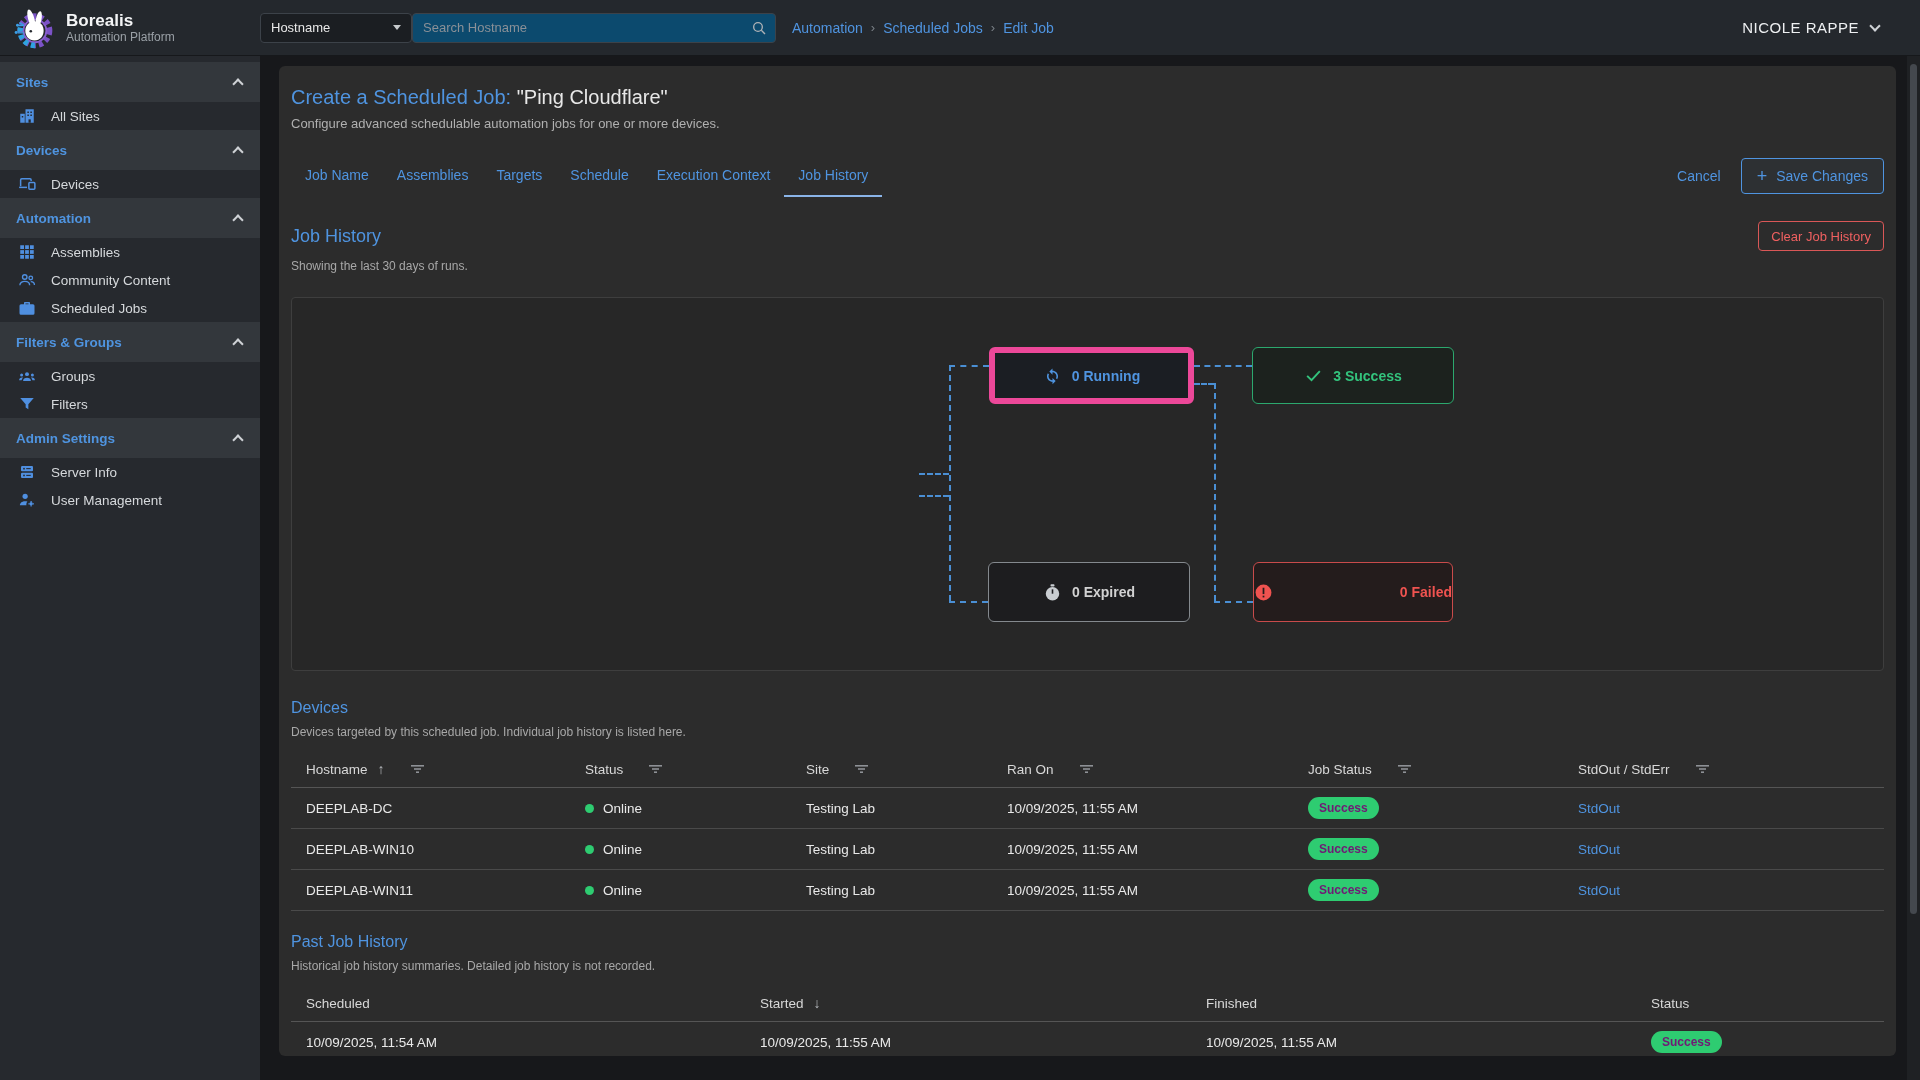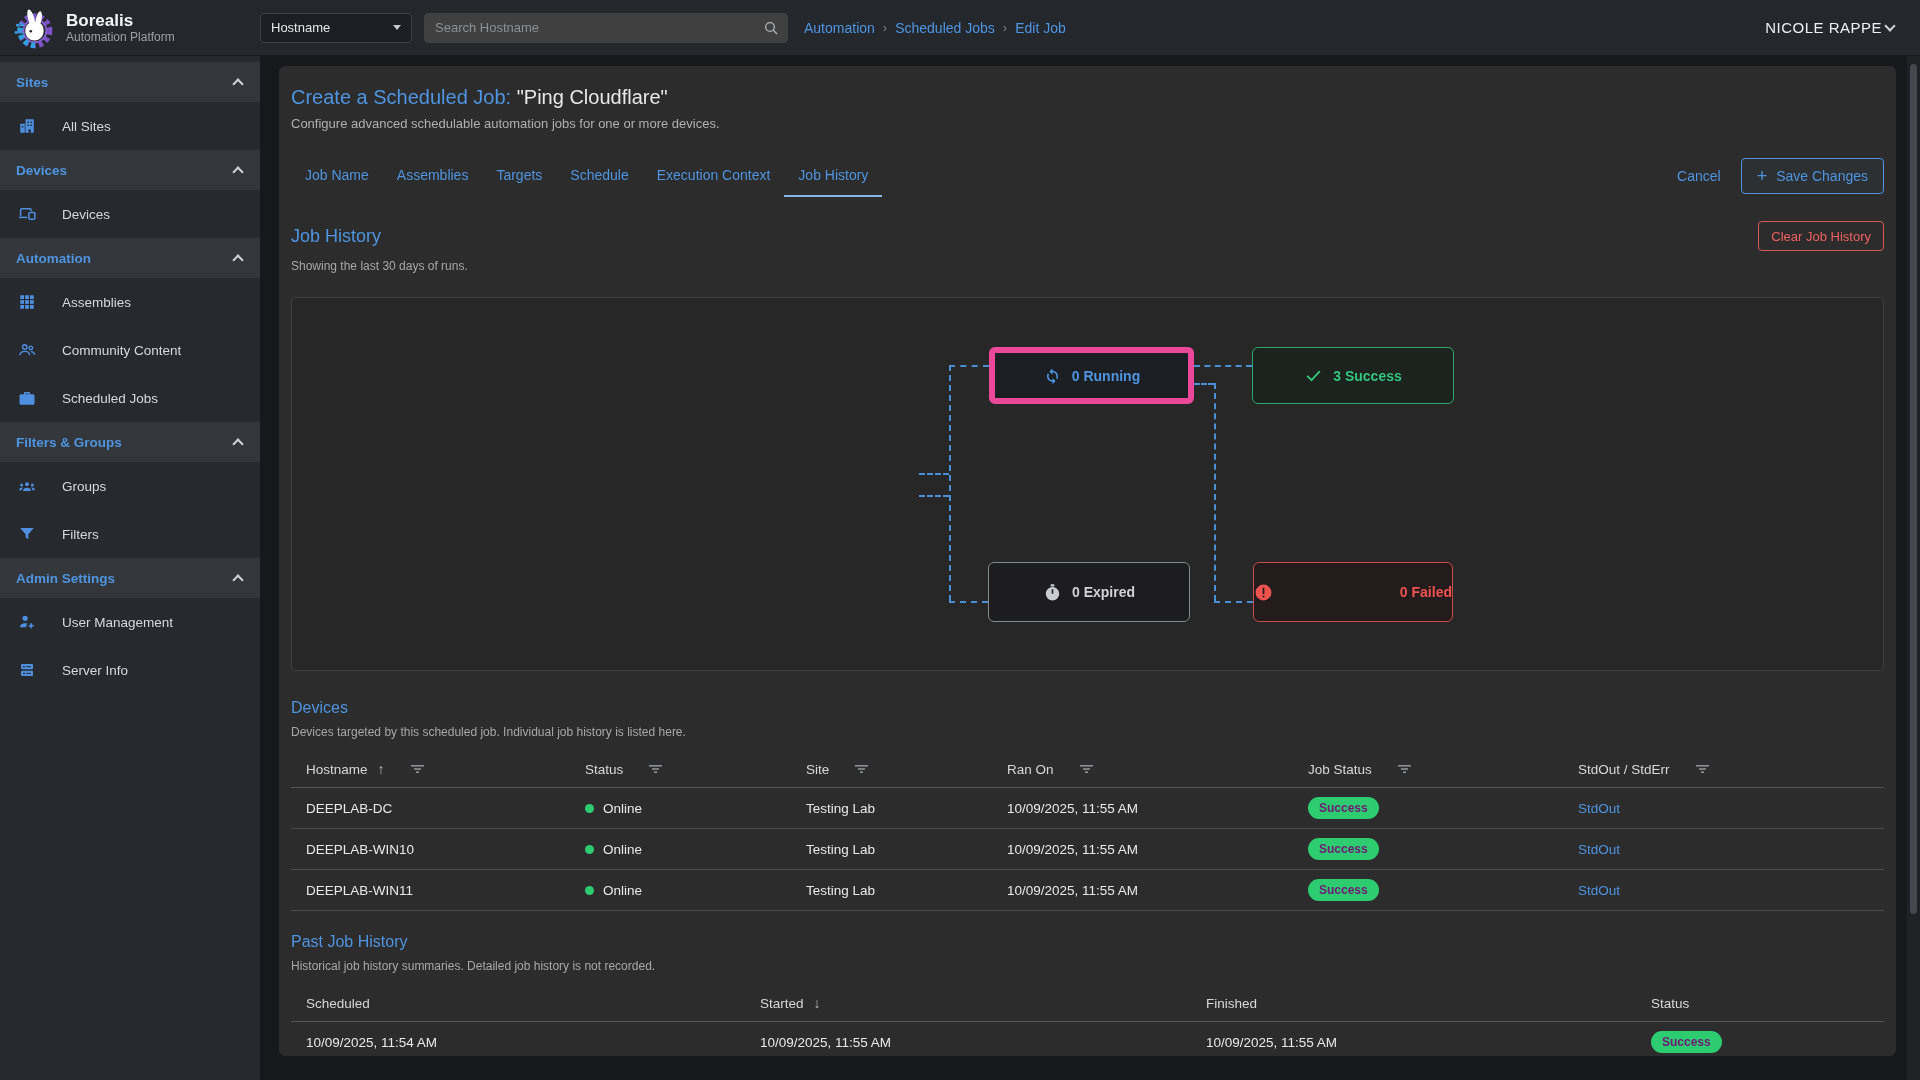--- a/index.html
+++ b/index.html
@@ -10,40 +10,40 @@
   .topbar { position:absolute; top:0; left:0; width:1920px; height:56px; background:#24282d;
             border-bottom:1px solid #16181b; display:flex; align-items:center; z-index:5; }
   .brand { width:260px; display:flex; align-items:center; gap:10px; padding-left:12px; flex:0 0 260px; }
   .brand-name { font-size:17px; font-weight:bold; color:#f4f5f6; line-height:19px; }
   .brand-sub { font-size:12px; color:#9aa0a6; line-height:14px; }
   .host-select { width:152px; height:30px; background:#1b1e22; border:1px solid #3c4249; border-radius:4px;
                  display:flex; align-items:center; justify-content:space-between; padding:0 10px; cursor:pointer; }
   .host-select span { font-size:13px; color:#e8e8e8; }
   .caret-down { width:0; height:0; border-left:4px solid transparent; border-right:4px solid transparent;
                 border-top:5px solid #c7cacd; }
-  .searchbox { margin-left:12px; width:364px; height:30px; background:#404040; border:1px solid #3c4249;
+  .searchbox { width:364px; height:30px; background:#0c4a6e; border:1px solid #3c4249;
                border-radius:4px; display:flex; align-items:center; padding:0 8px 0 10px; }
   .searchbox input { flex:1; background:transparent; border:none; outline:none; color:#d8dadd; font-size:13px;
                      font-family:"Liberation Sans", sans-serif; }
   .searchbox input::placeholder { color:#8a9097; }
   .breadcrumb { margin-left:16px; display:flex; align-items:center; gap:8px; font-size:14px; }
   .breadcrumb a { color:#4f94e0; text-decoration:none; }
   .crumb-sep { color:#7a8087; font-size:13px; }
-  .user-menu { margin-left:auto; display:flex; align-items:center; gap:4px; padding-right:26px; cursor:pointer; }
+  .user-menu { margin-left:auto; display:flex; align-items:center; gap:12px; padding-right:41px; cursor:pointer; }
   .user-name { font-size:15px; letter-spacing:.5px; color:#eef0f2; }
   .chev { width:8px; height:8px; border-left:2px solid #cfd2d6; border-top:2px solid #cfd2d6; display:inline-block; }
   .chev.down { transform:rotate(225deg); margin-top:-4px; }
   .chev.up { transform:rotate(45deg); margin-top:4px; }
 
   
   .sidebar { position:absolute; top:56px; left:0; bottom:0; width:260px; background:#26292e; padding-top:6px; }
   .side-section { height:40px; background:#33373c; display:flex; align-items:center; justify-content:space-between;
                   padding:0 18px 0 16px; cursor:pointer; }
   .side-section .lbl { color:#4f94e0; font-size:13.5px; font-weight:bold; }
-  .side-item { height:48px; display:flex; align-items:center; gap:26px; padding-left:18px; cursor:pointer; }
+  .side-item { height:28px; display:flex; align-items:center; gap:15px; padding-left:18px; cursor:pointer; }
   .side-item .lbl { color:#d6d9dc; font-size:13.5px; }
   .side-item svg { flex:0 0 18px; }
 
   
   .main { position:absolute; top:56px; left:260px; right:0; bottom:0; background:#17181b; }
   .card { position:absolute; left:19px; top:10px; width:1617px; height:990px; background:#2c2c2c;
           border-radius:6px; padding:0 12px; overflow:hidden; }
   .page-title { padding-top:20px; font-size:20px; }
   .page-title .t-blue { color:#4f94e0; }
   .page-title .t-white { color:#e8e8e8; }
@@ -251,45 +251,45 @@
     <span class="lbl">Filters</span>
   </div>
 
   <div class="side-section">
     <span class="lbl">Admin Settings</span>
     <span class="chev up"></span>
   </div>
   <div class="side-item">
     <svg width="18" height="18" viewBox="0 0 24 24">
       <g fill="#4f8fe0">
-        <circle cx="9.5" cy="7" r="3.5"></circle>
-        <path d="M2.5 19c0-3.4 3.1-5.5 7-5.5 1.1 0 2.1.2 3 .5-.9 1-1.4 2.3-1.4 3.7 0 .45.05.9.16 1.3z"></path>
-        <circle cx="17.5" cy="17" r="2.2"></circle>
-        <rect x="16.6" y="13.4" width="1.8" height="1.6"></rect>
-          <rect x="16.6" y="19" width="1.8" height="1.6"></rect>
-        <rect x="13.9" y="16.2" width="1.6" height="1.8"></rect>
-          <rect x="19.5" y="16.2" width="1.6" height="1.8"></rect>
-      </g>
-    </svg>
-    <span class="lbl">User Management</span>
-  </div>
-  <div class="side-item">
-    <svg width="18" height="18" viewBox="0 0 24 24">
-      <g fill="#4f8fe0">
           <rect x="4" y="4" width="16" height="7" rx="1.5"></rect>
           <rect x="4" y="13" width="16" height="7" rx="1.5"></rect>
         </g>
       <g fill="#26292e">
           <circle cx="8" cy="7.5" r="1.2"></circle>
           <circle cx="8" cy="16.5" r="1.2"></circle>
           <rect x="11" y="6.8" width="6" height="1.4"></rect>
           <rect x="11" y="15.8" width="6" height="1.4"></rect>
         </g>
     </svg>
     <span class="lbl">Server Info</span>
+  </div>
+  <div class="side-item">
+    <svg width="18" height="18" viewBox="0 0 24 24">
+      <g fill="#4f8fe0">
+        <circle cx="9.5" cy="7" r="3.5"></circle>
+        <path d="M2.5 19c0-3.4 3.1-5.5 7-5.5 1.1 0 2.1.2 3 .5-.9 1-1.4 2.3-1.4 3.7 0 .45.05.9.16 1.3z"></path>
+        <circle cx="17.5" cy="17" r="2.2"></circle>
+        <rect x="16.6" y="13.4" width="1.8" height="1.6"></rect>
+          <rect x="16.6" y="19" width="1.8" height="1.6"></rect>
+        <rect x="13.9" y="16.2" width="1.6" height="1.8"></rect>
+          <rect x="19.5" y="16.2" width="1.6" height="1.8"></rect>
+      </g>
+    </svg>
+    <span class="lbl">User Management</span>
   </div>
 </div>
 
 <div class="main">
   <div class="card">
 
     <div class="page-title">
       <span class="t-blue">Create a Scheduled Job:</span><span class="t-white"> "Ping Cloudflare"</span>
     </div>
     <div class="page-sub">Configure advanced schedulable automation jobs for one or more devices.</div>

